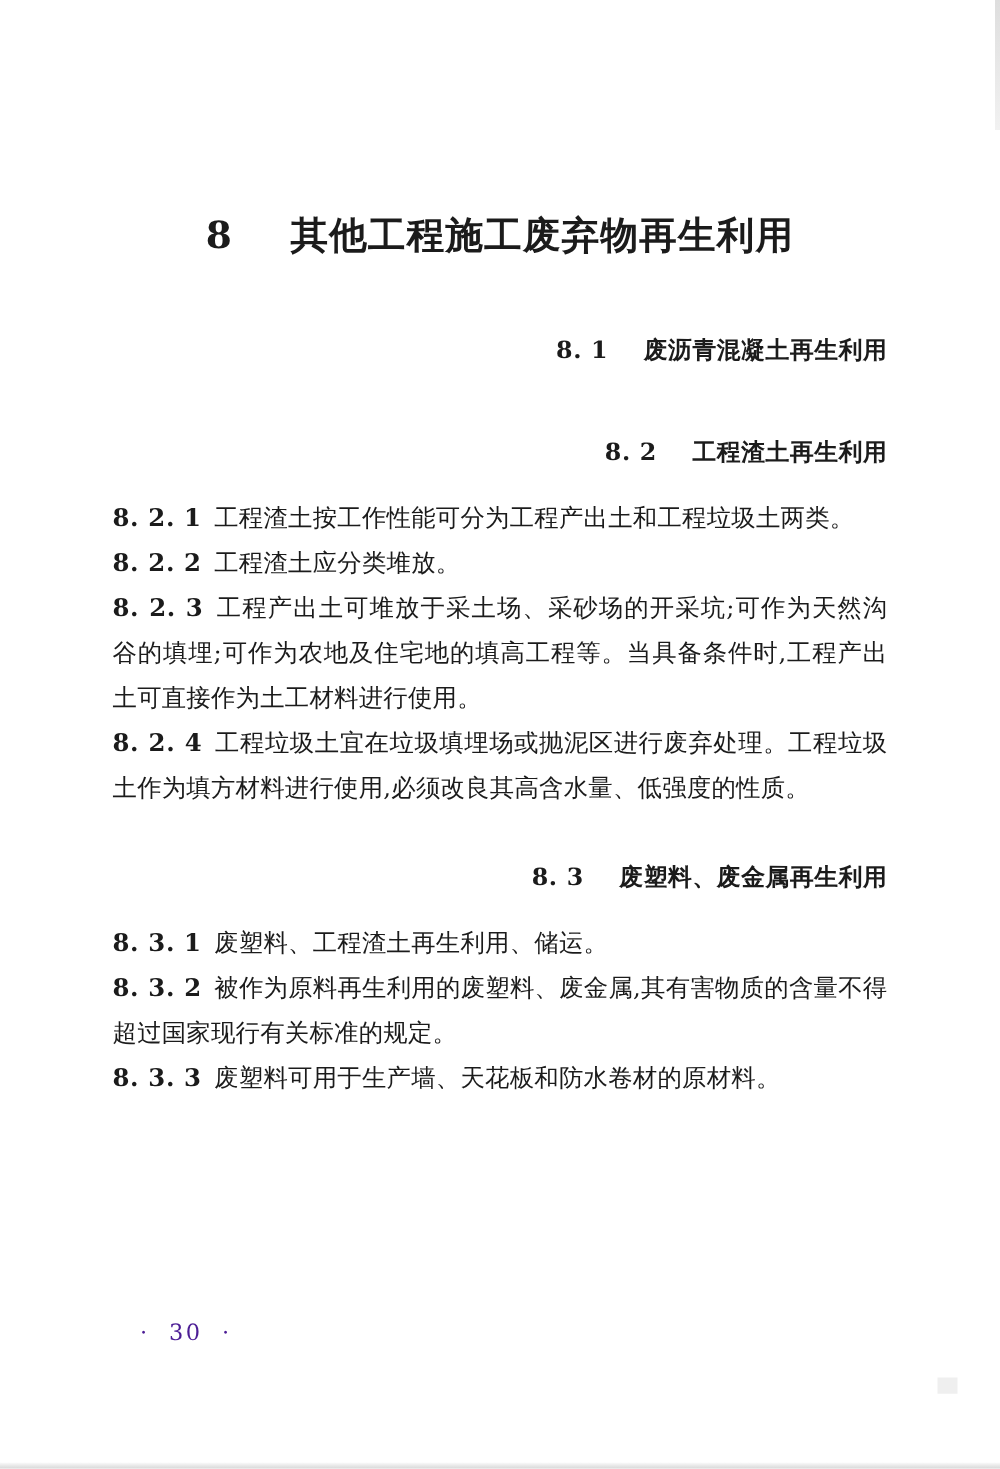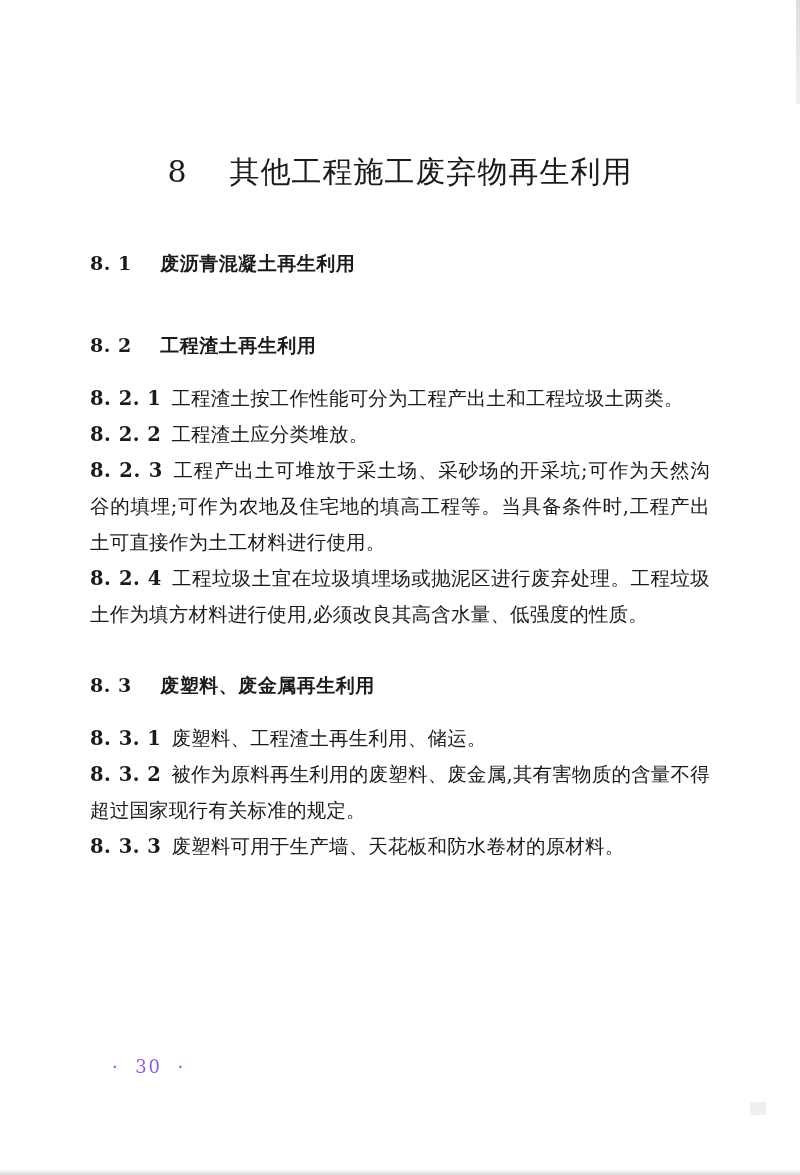--- a/index.html
+++ b/index.html
@@ -51,33 +51,33 @@
     left: 0;
     top: 0;
     width: 800px;
     height: 1175px;
     box-sizing: border-box;
     padding: 0 90px;
   }
 
   
   .chapter-title {
-    margin: 0;
+    margin: 16px;
     padding-top: 152px;
     text-align: center;
     font-size: 30px;
-    font-weight: normal;
+    font-weight: bold;
     letter-spacing: 1px;
     white-space: pre;
     font-family: "DejaVu Serif", "Liberation Serif", serif;
   }
 
   
   .section-heading {
-    text-align: left;
+    text-align: right;
     font-size: 19px;
     font-weight: bold;
     white-space: pre;
     letter-spacing: 0.5px;
   }
   .sec-1 { margin: 58px 0 22px 0; }
   .sec-2 { margin: 56px 0 22px 0; }
   .sec-3 { margin: 40px 0 22px 0; }
 
   
@@ -96,21 +96,21 @@
     white-space: pre;
   }
 
   
   #page-footer {
     position: absolute;
     left: 112px;
     top: 1056px;
     font-size: 18px;
     letter-spacing: 2px;
-    color: #8b5cf6;
+    color: #4c1d95;
     white-space: pre;
   }
 </style>
 </head>
 <body>
 
 <div id="scan-edge-right"></div>
 <div id="scan-edge-bottom"></div>
 <div id="scan-smudge-bottom-right"></div>
 

